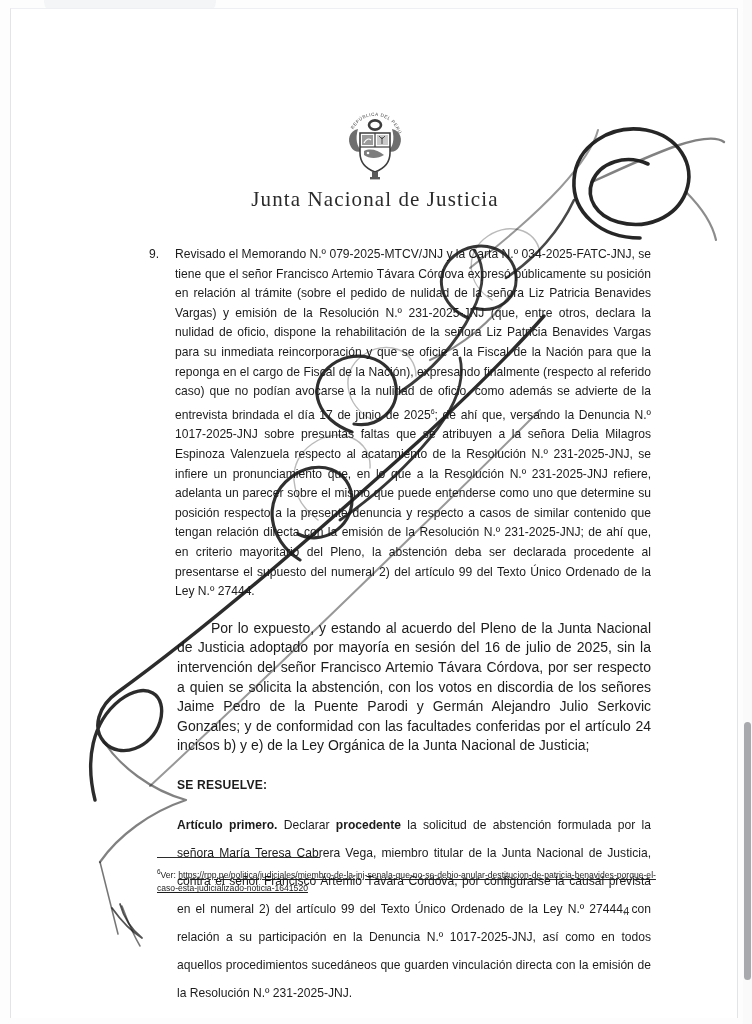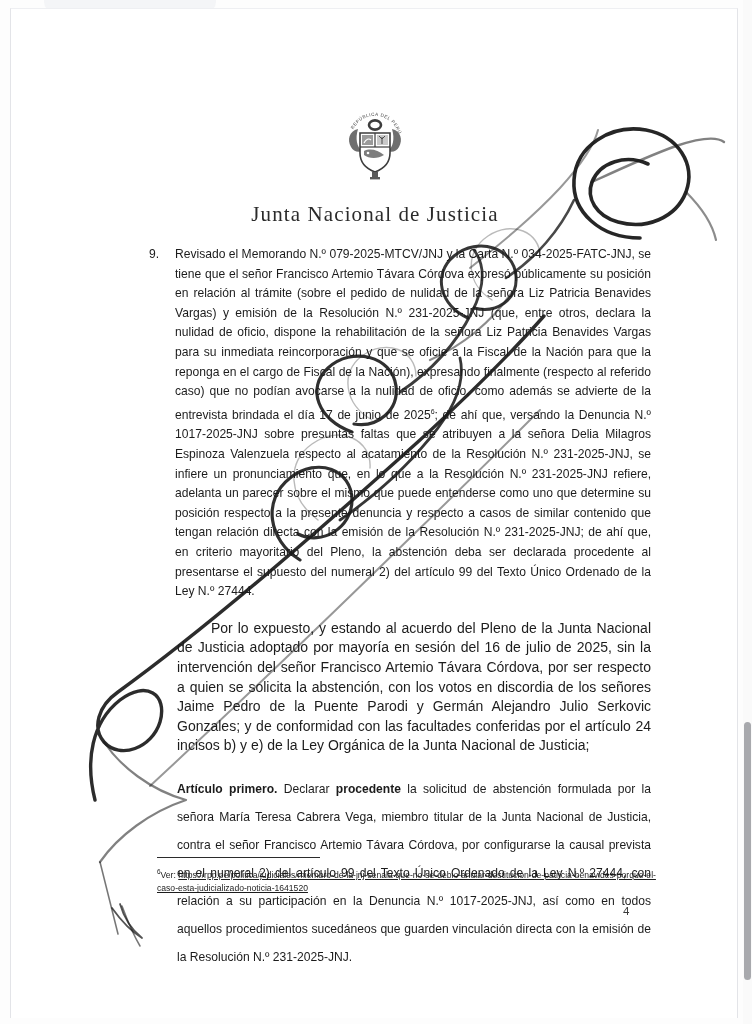--- a/index.html
+++ b/index.html
@@ -40,21 +40,21 @@
 
   
   #doc-header {
     position: absolute;
     left: 0; top: 100px;
     width: 728px;
     text-align: center;
   }
   #coat-of-arms { display: block; margin: 0 auto; }
   #doc-title {
-    margin-top: 19px;
+    margin-top: 4px;
     font-family: "Liberation Serif", serif;
     font-size: 21px;
     letter-spacing: 1.1px;
     color: #2b2b2b;
   }
 
   
   #body-area {
     position: absolute;
     left: 138px; top: 236px;
@@ -194,20 +194,21 @@
 
     <div id="body-area">
 
       <div class="num-para">
         <div class="num">9.</div>
         <div class="txt"><span>Revisado el Memorando N.º 079-2025-MTCV/JNJ y la Carta N.º 034-2025-FATC-JNJ, se tiene que el señor Francisco Artemio Távara Córdova expresó públicamente su posición en relación al trámite (sobre el pedido de nulidad de la señora Liz Patricia Benavides Vargas) y emisión de la Resolución N.º 231-2025-JNJ (que, entre otros, declara la nulidad de oficio, dispone la rehabilitación de la señora Liz Patricia Benavides Vargas para su inmediata reincorporación y que se oficie a la Fiscal de la Nación para que la reponga en el cargo de Fiscal de la Nación), expresando finalmente (respecto al referido caso) que no podían avocarse a la nulidad de oficio, como además se advierte de la entrevista brindada el día 17 de junio de 2025</span><sup style="font-size:7px">6</sup><span>; de ahí que, versando la Denuncia N.º 1017-2025-JNJ sobre presuntas faltas que se atribuyen a la señora Delia Milagros Espinoza Valenzuela respecto al acatamiento de la Resolución N.º 231-2025-JNJ, se infiere un pronunciamiento que, en lo que a la Resolución N.º 231-2025-JNJ refiere, adelanta un parecer sobre el mismo que puede entenderse como uno que determine su posición respecto a la presente denuncia y respecto a casos de similar contenido que tengan relación directa con la emisión de la Resolución N.º 231-2025-JNJ; de ahí que, en criterio mayoritario del Pleno, la abstención deba ser declarada procedente al presentarse el supuesto del numeral 2) del artículo 99 del Texto Único Ordenado de la Ley N.º 27444.</span></div>
       </div>
 
       <div class="para">Por lo expuesto, y estando al acuerdo del Pleno de la Junta Nacional de Justicia adoptado por mayoría en sesión del 16 de julio de 2025, sin la intervención del señor Francisco Artemio Távara Córdova, por ser respecto a quien se solicita la abstención, con los votos en discordia de los señores Jaime Pedro de la Puente Parodi y Germán Alejandro Julio Serkovic Gonzales; y de conformidad con las facultades conferidas por el artículo 24 incisos b) y e) de la Ley Orgánica de la Junta Nacional de Justicia;</div>
 
+      <div id="resuelve-heading">SE RESUELVE:</div>
 
       <div id="articulo-para"><b>Artículo primero.</b><span> Declarar </span><b>procedente</b><span> la solicitud de abstención formulada por la señora María Teresa Cabrera Vega, miembro titular de la Junta Nacional de Justicia, contra el señor Francisco Artemio Távara Córdova, por configurarse la causal prevista en el numeral 2) del artículo 99 del Texto Único Ordenado de la Ley N.º 27444, con relación a su participación en la Denuncia N.º 1017-2025-JNJ, así como en todos aquellos procedimientos sucedáneos que guarden vinculación directa con la emisión de la Resolución N.º 231-2025-JNJ.</span></div>
     </div>
 
     <div id="footnote-area">
       <div id="footnote-rule"></div>
       <div id="footnote-text"><span id="footnote-marker">6</span><span>Ver: </span><span id="footnote-url">https://rpp.pe/politica/judiciales/miembro-de-la-jnj-senala-que-no-se-debio-anular-destitucion-de-patricia-benavides-porque-el-caso-esta-judicializado-noticia-1641520</span></div>
     </div>
 
     <div id="page-number">4</div>

